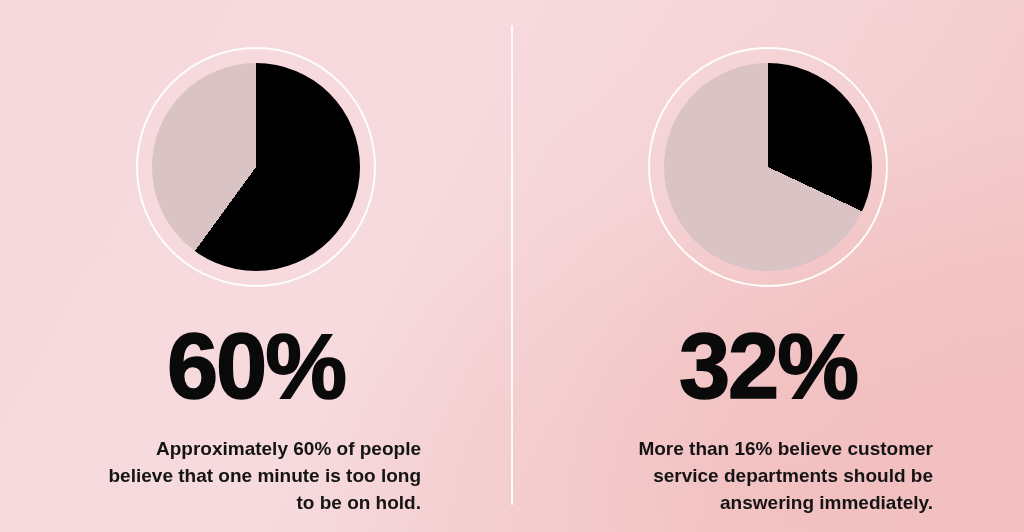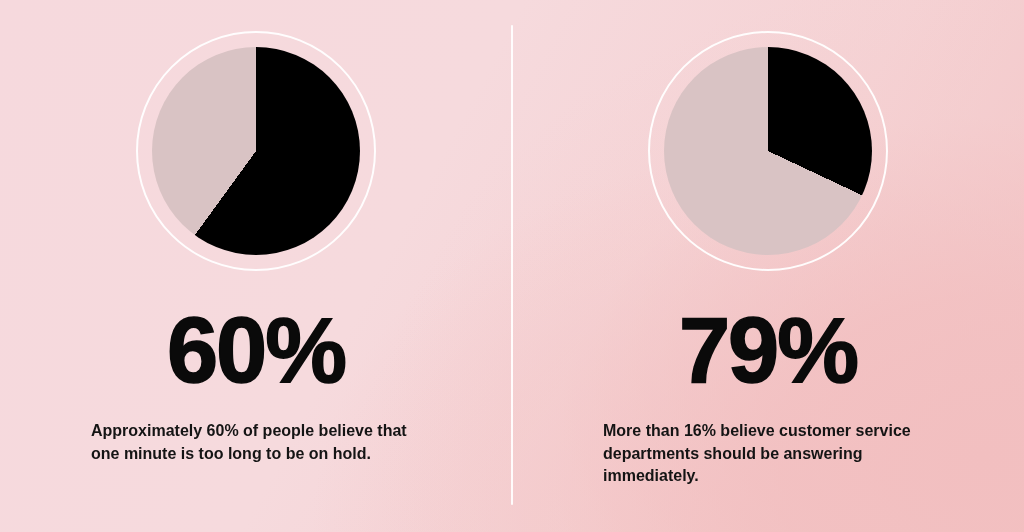--- a/index.html
+++ b/index.html
@@ -33,21 +33,21 @@
     width: 2px;
     height: 480px;
     background: #ffffff;
     opacity: 0.92;
     border-radius: 1px;
   }
 
   
   .panel {
     position: absolute;
-    top: 0;
+    top: 16px;
     width: 512px;
     height: 380px;
     text-decoration: underline;
   }
   .panel.left  { left: 0; }
   .panel.right { left: 512px; }
 
   
   .chart-wrap {
     position: absolute;
@@ -89,23 +89,23 @@
     -webkit-text-stroke: 1.6px #0a0a0a;
   }
 
   
   .caption {
     position: absolute;
     top: 420px;
     left: 50%;
     transform: translateX(-50%);
     width: 330px;
-    text-align: left;
+    text-align: right;
     font-family: "Liberation Sans", sans-serif;
-    font-size: 16px;
+    font-size: 19px;
     font-weight: 700;
     line-height: 1.42;
     color: #141414;
   }
 </style>
 </head>
 <body>
 
 <div id="infographic">
 
@@ -118,17 +118,17 @@
     <div class="caption">Approximately 60% of people believe that one minute is too long to be on hold.</div>
   </div>
 
   <div class="divider"></div>
 
   <div class="panel right">
     <div class="chart-wrap">
       <div class="ring"></div>
       <div class="pie" id="pie-right" style="background: conic-gradient(rgb(0, 0, 0) 0deg, rgb(0, 0, 0) 115.2deg, rgb(217, 195, 196) 115.2deg, rgb(217, 195, 196) 360deg);"></div>
     </div>
-    <div class="big-number">79%</div>
+    <div class="big-number">32%</div>
     <div class="caption">More than 16% believe customer service departments should be answering immediately.</div>
   </div>
 
 </div>
 
 </body></html>

